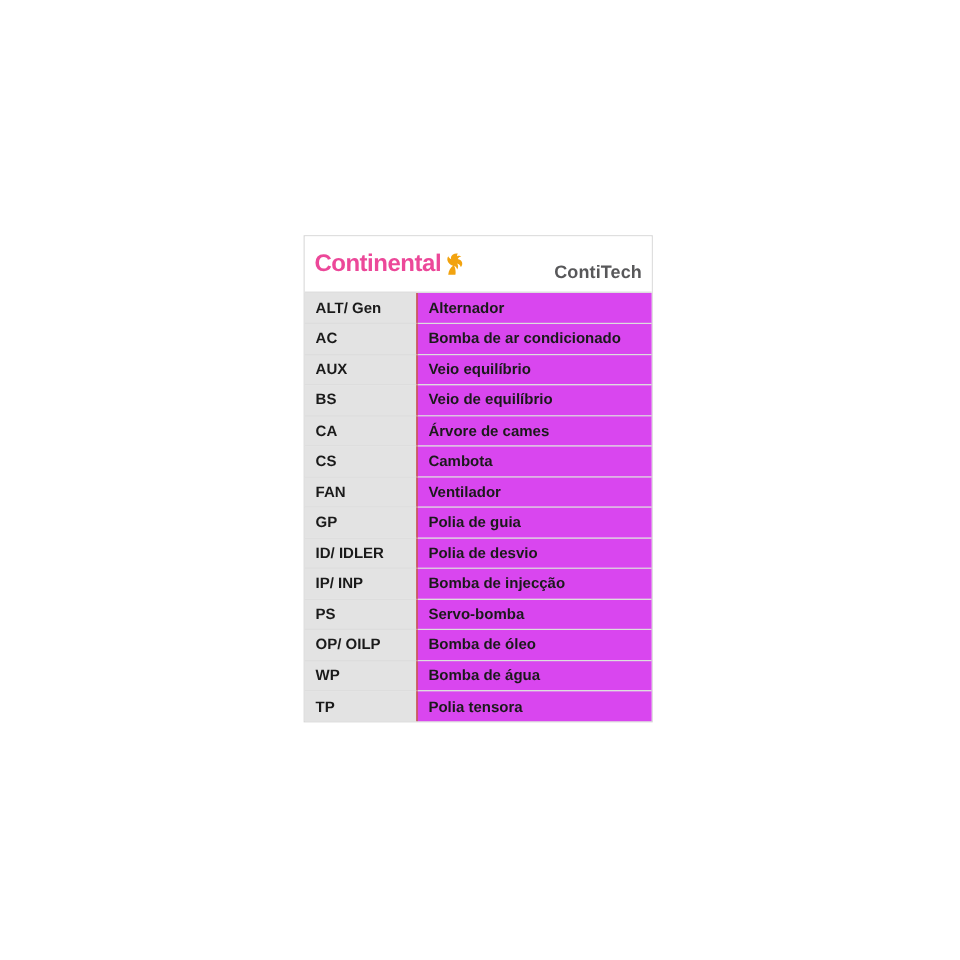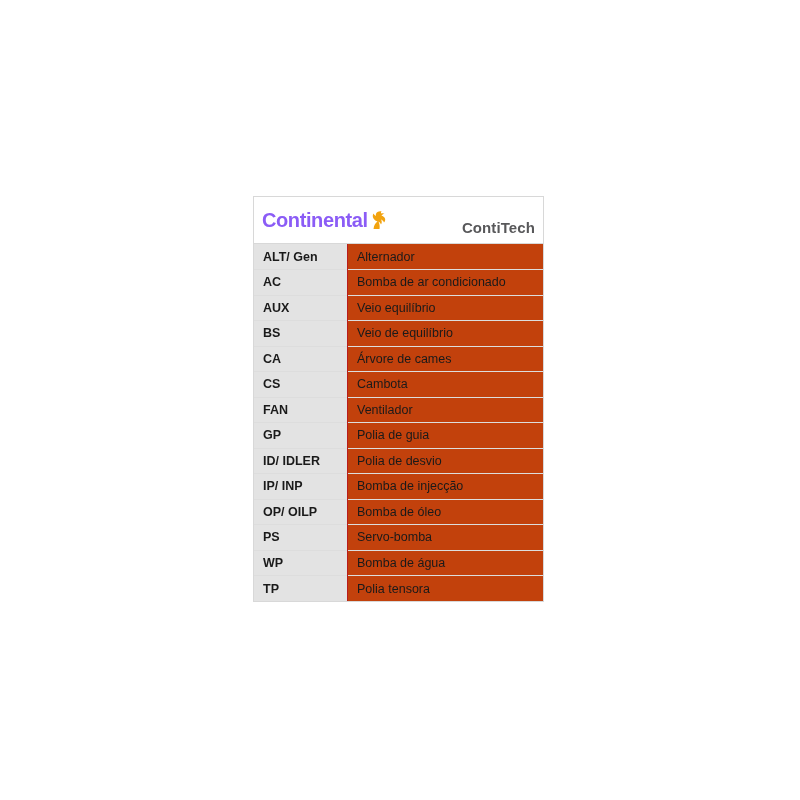--- a/index.html
+++ b/index.html
@@ -43,21 +43,21 @@
     display: flex;
     align-items: center;
     margin-left: 8px;
   }
 
   .brand-wordmark {
     font-family: "Liberation Sans", sans-serif;
     font-size: 20px;
     font-weight: bold;
     letter-spacing: -0.4px;
-    color: #8b5cf6;
+    color: #ec4899;
     line-height: 1;
     white-space: nowrap;
   }
 
   .brand-horse {
     margin-left: 3px;
     width: 16px;
     height: 20px;
     display: block;
   }
@@ -98,23 +98,23 @@
   .cell-code {
     width: 84px;
     background: #e3e3e3;
     font-weight: bold;
     padding-left: 9px !important;
     border-right: 1px solid #b91c1c;
     white-space: nowrap;
   }
 
   .cell-desc {
-    background: #c2410c;
+    background: #d946ef;
     padding-left: 9px !important;
-    font-weight: normal;
+    font-weight: bold;
     white-space: nowrap;
   }
 </style>
 </head>
 <body>
 
 <div id="page">
 
   <div id="legend-card">
 
@@ -164,26 +164,26 @@
         </tr>
         <tr>
           <td class="cell-code">ID/ IDLER</td>
           <td class="cell-desc">Polia de desvio</td>
         </tr>
         <tr>
           <td class="cell-code">IP/ INP</td>
           <td class="cell-desc">Bomba de injecção</td>
         </tr>
         <tr>
+          <td class="cell-code">PS</td>
+          <td class="cell-desc">Servo-bomba</td>
+        </tr>
+        <tr>
           <td class="cell-code">OP/ OILP</td>
           <td class="cell-desc">Bomba de óleo</td>
-        </tr>
-        <tr>
-          <td class="cell-code">PS</td>
-          <td class="cell-desc">Servo-bomba</td>
         </tr>
         <tr>
           <td class="cell-code">WP</td>
           <td class="cell-desc">Bomba de água</td>
         </tr>
         <tr>
           <td class="cell-code">TP</td>
           <td class="cell-desc">Polia tensora</td>
         </tr>
       </tbody>

